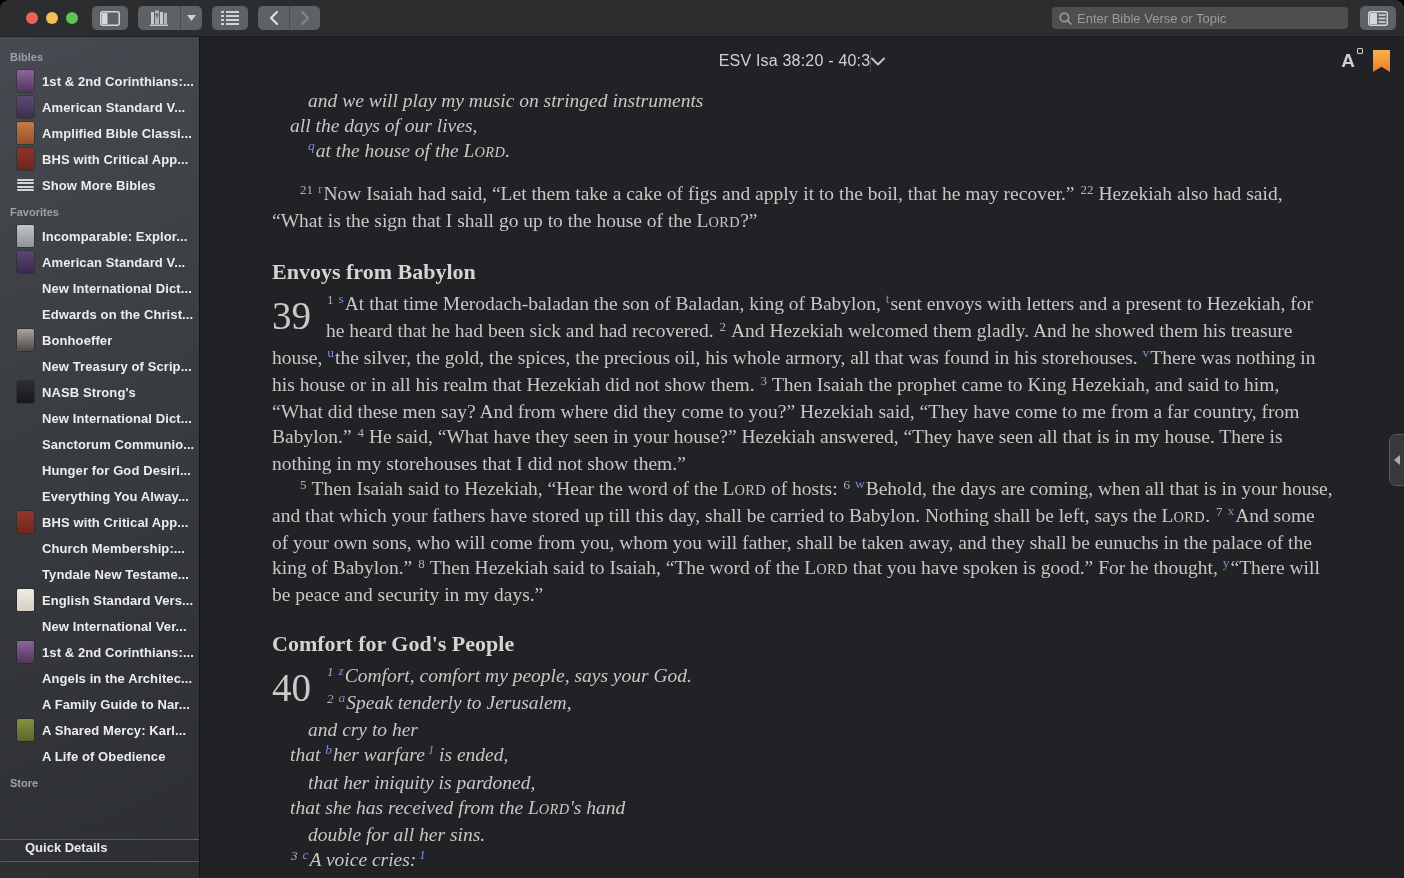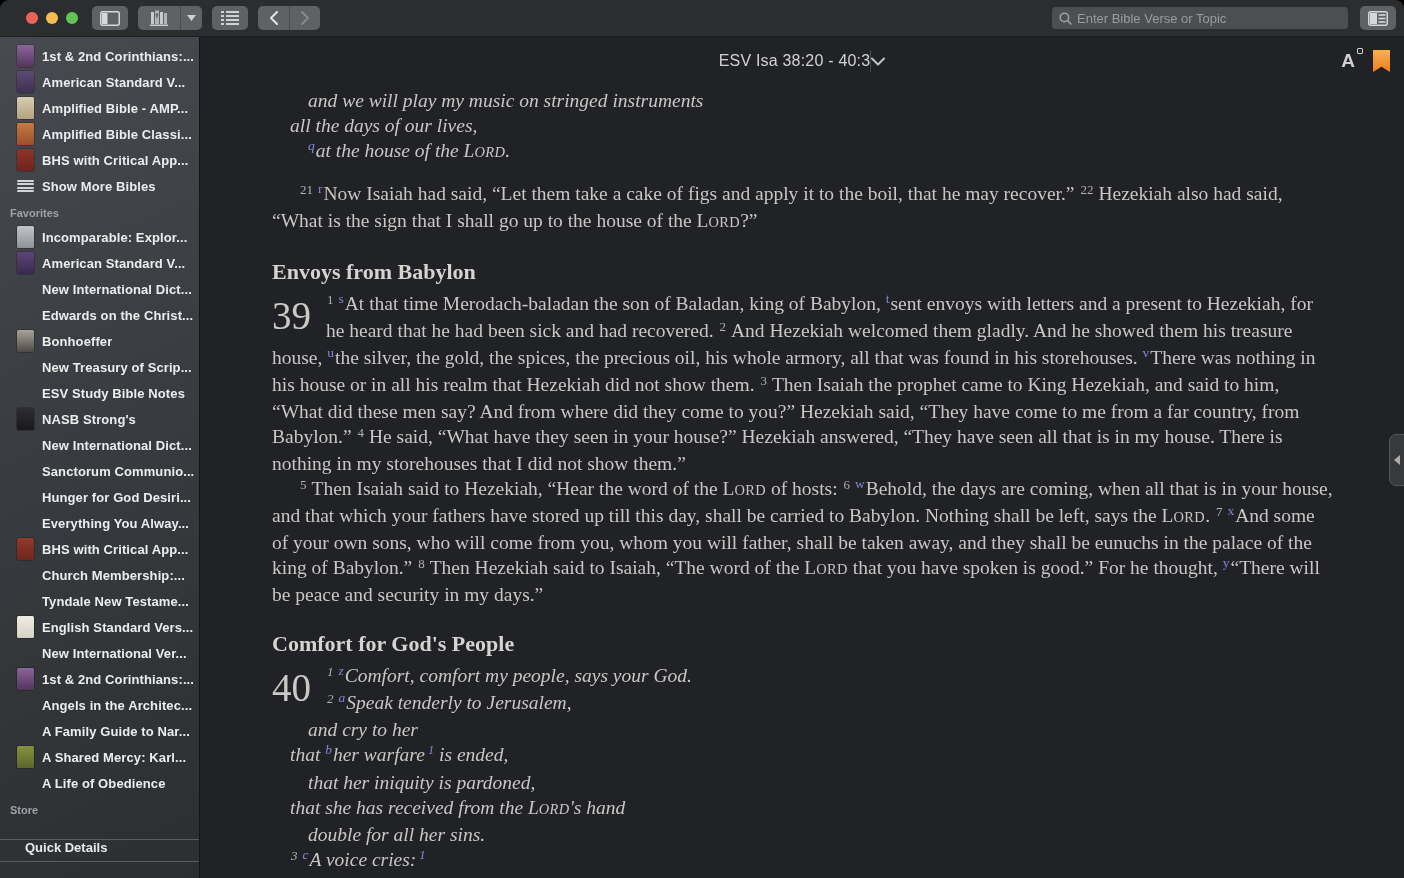--- a/index.html
+++ b/index.html
@@ -178,31 +178,28 @@
             </g>
           </svg>
       </span>
     </div>
   </div>
 
   <div class="main">
 
     <div class="sidebar">
       <div class="sb-scroll">
+          <div class="sb-label">Bibles</div>
           <div class="sb-item">
             <span class="sb-thumb" style="background: linear-gradient(rgb(138, 102, 153), rgb(84, 52, 94));"></span>
             <span class="sb-text">1st &amp; 2nd Corinthians:...</span>
           </div>
           <div class="sb-item">
             <span class="sb-thumb" style="background: linear-gradient(rgb(93, 74, 117), rgb(61, 47, 80));"></span>
             <span class="sb-text">American Standard V...</span>
-          </div>
-          <div class="sb-item">
-            <span class="sb-thumb" style="background: linear-gradient(rgb(216, 205, 178), rgb(179, 163, 126));"></span>
-            <span class="sb-text">Amplified Bible - AMP...</span>
           </div>
           <div class="sb-item">
             <span class="sb-thumb" style="background: linear-gradient(rgb(199, 122, 68), rgb(154, 79, 44));"></span>
             <span class="sb-text">Amplified Bible Classi...</span>
           </div>
           <div class="sb-item">
             <span class="sb-thumb" style="background: linear-gradient(rgb(142, 53, 42), rgb(110, 36, 28));"></span>
             <span class="sb-text">BHS with Critical App...</span>
           </div>
           <div class="sb-item">
@@ -231,24 +228,20 @@
             <span class="sb-thumb none"></span>
             <span class="sb-text">Edwards on the Christ...</span>
           </div>
           <div class="sb-item">
             <span class="sb-thumb" style="background: linear-gradient(rgb(169, 164, 154), rgb(77, 74, 68));"></span>
             <span class="sb-text">Bonhoeffer</span>
           </div>
           <div class="sb-item">
             <span class="sb-thumb none"></span>
             <span class="sb-text">New Treasury of Scrip...</span>
-          </div>
-          <div class="sb-item">
-            <span class="sb-thumb none"></span>
-            <span class="sb-text">ESV Study Bible Notes</span>
           </div>
           <div class="sb-item">
             <span class="sb-thumb" style="background: linear-gradient(rgb(46, 46, 50), rgb(25, 25, 28));"></span>
             <span class="sb-text">NASB Strong's</span>
           </div>
           <div class="sb-item">
             <span class="sb-thumb none"></span>
             <span class="sb-text">New International Dict...</span>
           </div>
           <div class="sb-item">

